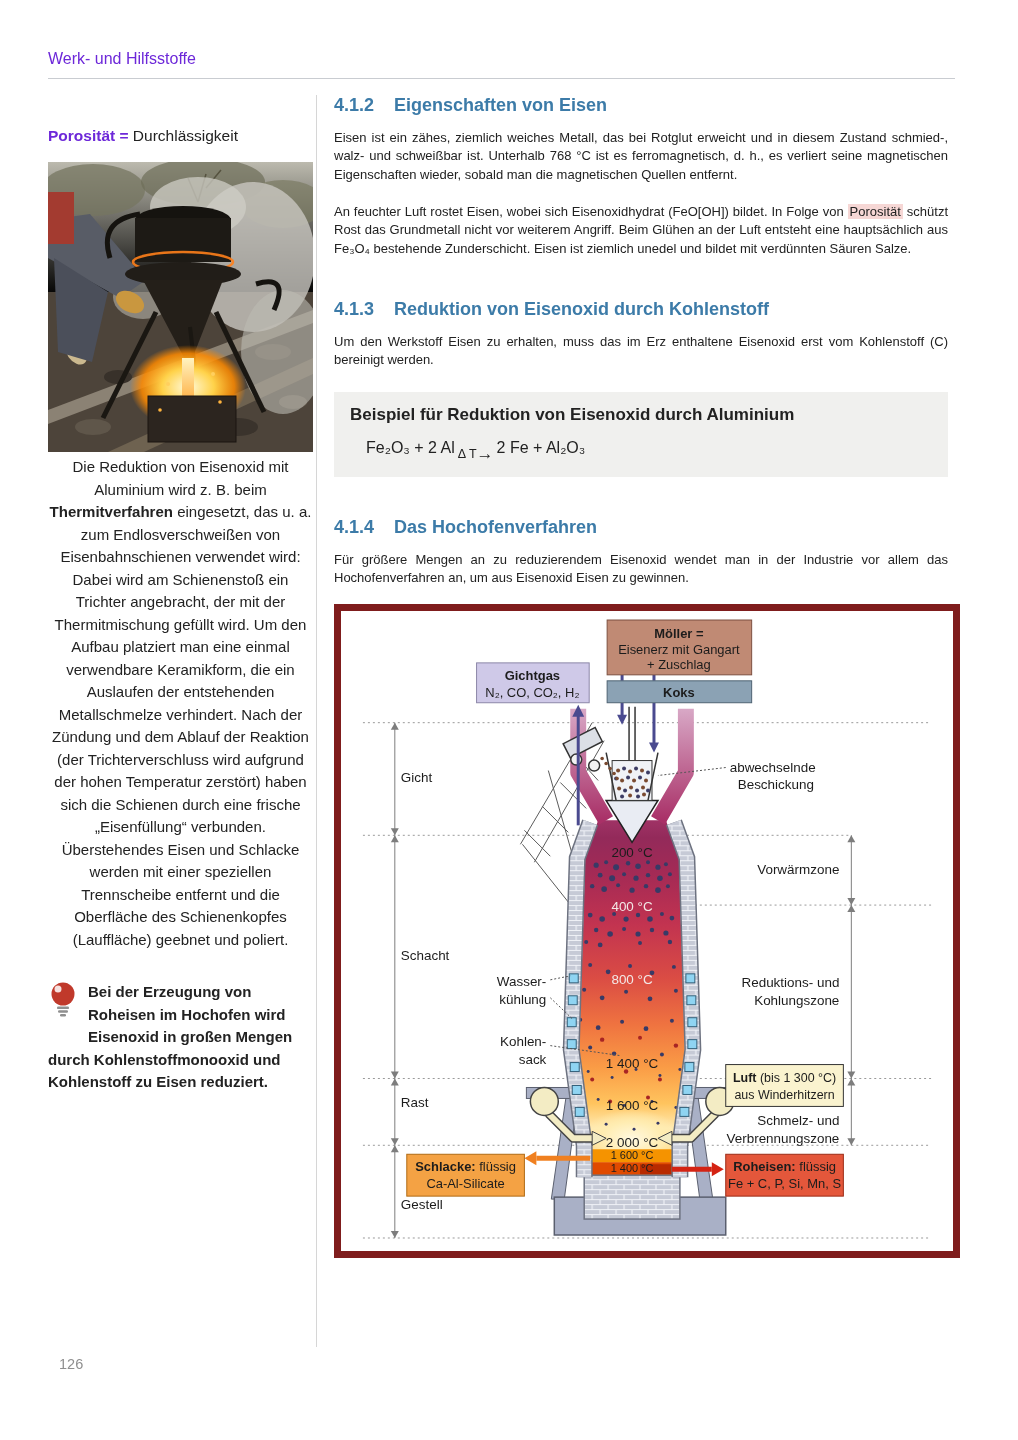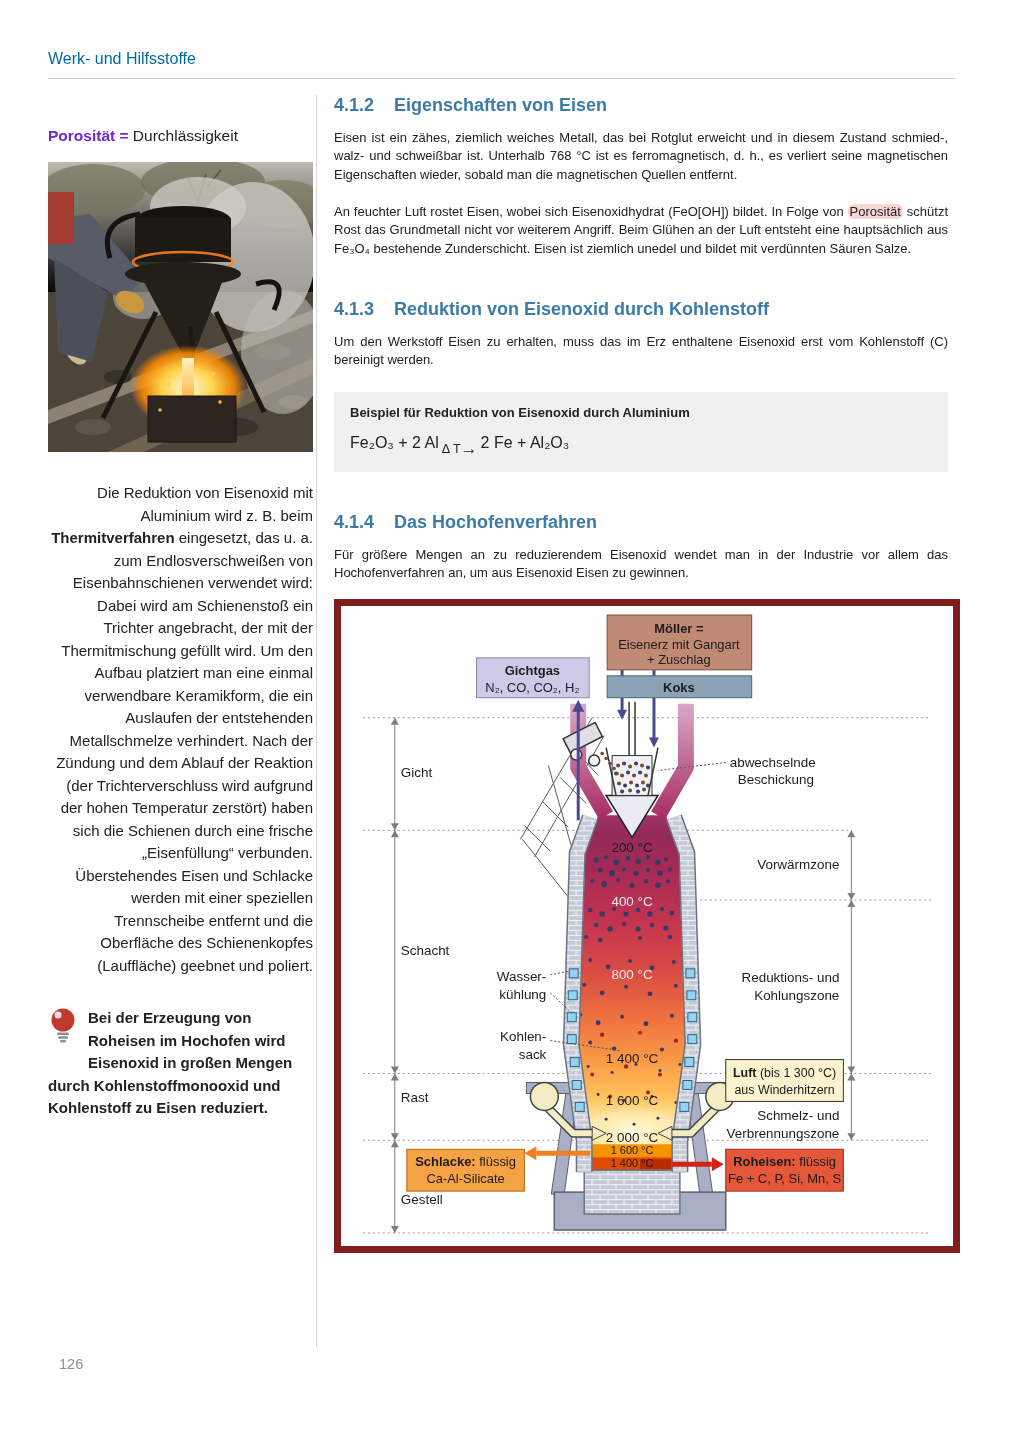--- a/index.html
+++ b/index.html
@@ -1,42 +1,42 @@
 <!DOCTYPE html>
 <html lang="de"><head>
 <meta charset="utf-8">
 <style>
   html,body{margin:0;padding:0;background:#fff;}
   .page{position:relative;width:1018px;height:1440px;background:#fff;overflow:hidden;
         font-family:"Liberation Sans","DejaVu Sans",sans-serif;color:#222;}
-  .runhead{position:absolute;left:48px;top:50px;font-size:16px;color:#0369a1;}
+  .runhead{position:absolute;left:48px;top:50px;font-size:16px;color:#6d28d9;}
   .runhead-rule{position:absolute;left:48px;top:78px;width:907px;border-top:1.5px solid #c9ccd1;}
   .col-divider{position:absolute;left:316px;top:95px;height:1252px;border-left:1px solid #d6d6d6;}
 
   
   .sidebar{position:absolute;left:48px;top:124px;width:265px;font-size:15px;line-height:1.5;}
   .margin-note{font-size:15.5px;margin:0;}
   .term{color:#6d28d9;font-weight:700;}
   .photo-wrap{margin-top:15px;line-height:0;}
-  .side-note{margin:30px 0 0;text-align:right;}
+  .side-note{margin:4px 0 0;text-align:center;}
   .tip{margin-top:30px;font-weight:bold;}
   .tip-icon{float:left;margin:0 10px 2px 0;}
   .tip p{margin:0;}
 
   
   .main{position:absolute;left:334px;top:95px;width:614px;}
   h2{font-size:18px;color:#3c7ba8;margin:0;font-weight:700;line-height:1.2;}
   h2 .num{display:inline-block;min-width:46px;margin-right:14px;}
   .para{font-size:13px;line-height:1.44;text-align:justify;margin:12px 0 0;}
   .gap18{margin-top:18px;}
   .sec-gap{margin-top:40px;}
-  .hl{background:#f6d7d5;padding:0 2px;border-radius:6px;}
+  .hl{background:#f6d7d5;padding:0 2px;border-radius:0;}
   .example{background:#f0f0ee;margin-top:22px;padding:13px 16px 15px;}
-  .example-title{font-weight:700;font-size:13px;margin:0;}
-  .equation{font-size:16px;margin:14px 0 0;}
+  .example-title{font-weight:700;font-size:17px;margin:0;}
+  .equation{font-size:16px;margin:14px 16px 0;}
   .arrow-stack{display:inline-flex;flex-direction:row;vertical-align:-5px;line-height:.95;margin:0 3px;}
   .arrow-stack .over{font-size:12.5px;}
   .arrow-stack .arr{font-size:17px;margin-top:-3px;}
   .figure{margin-top:16px;border:7px solid #7f1d1d;width:612px;height:640px;line-height:0;}
   .caption{margin-top:11px;font-size:15.5px;}
   .pagenum{position:absolute;left:59px;top:1356px;font-size:14.5px;color:#8f8f8f;}
 
   
   svg text{font-family:"Liberation Sans","DejaVu Sans",sans-serif;}
   .t135{font-size:13.5px;fill:#1c1c1c;}

